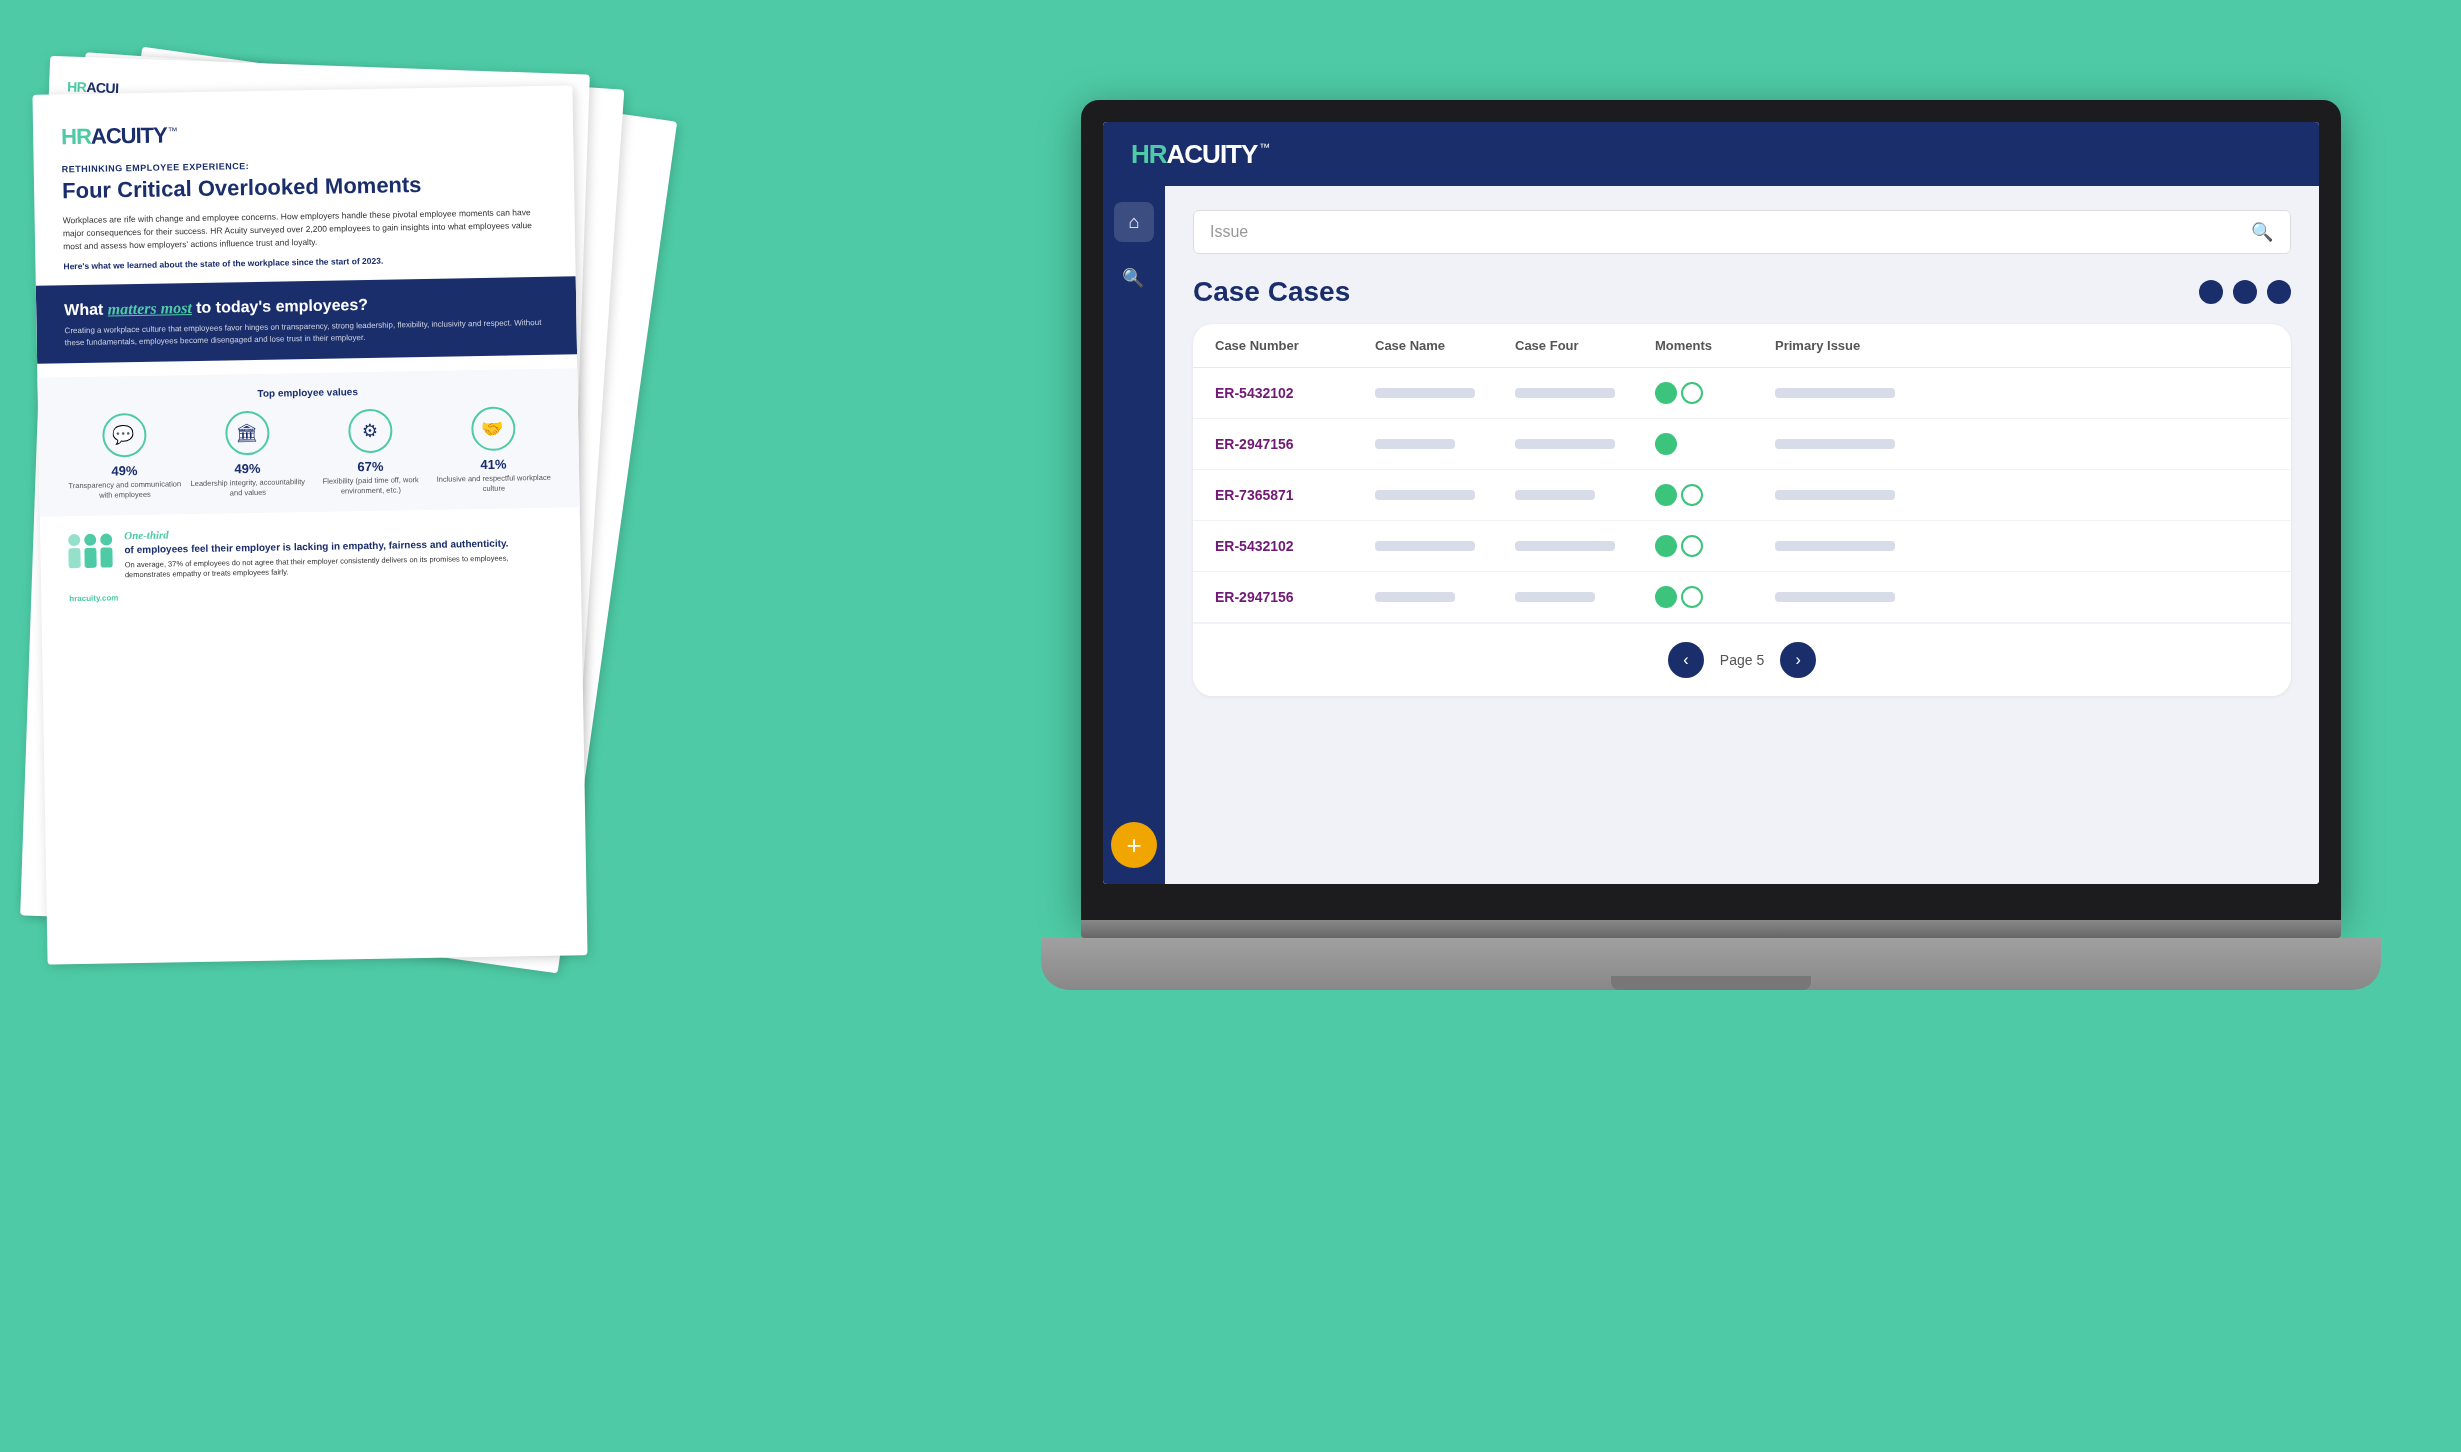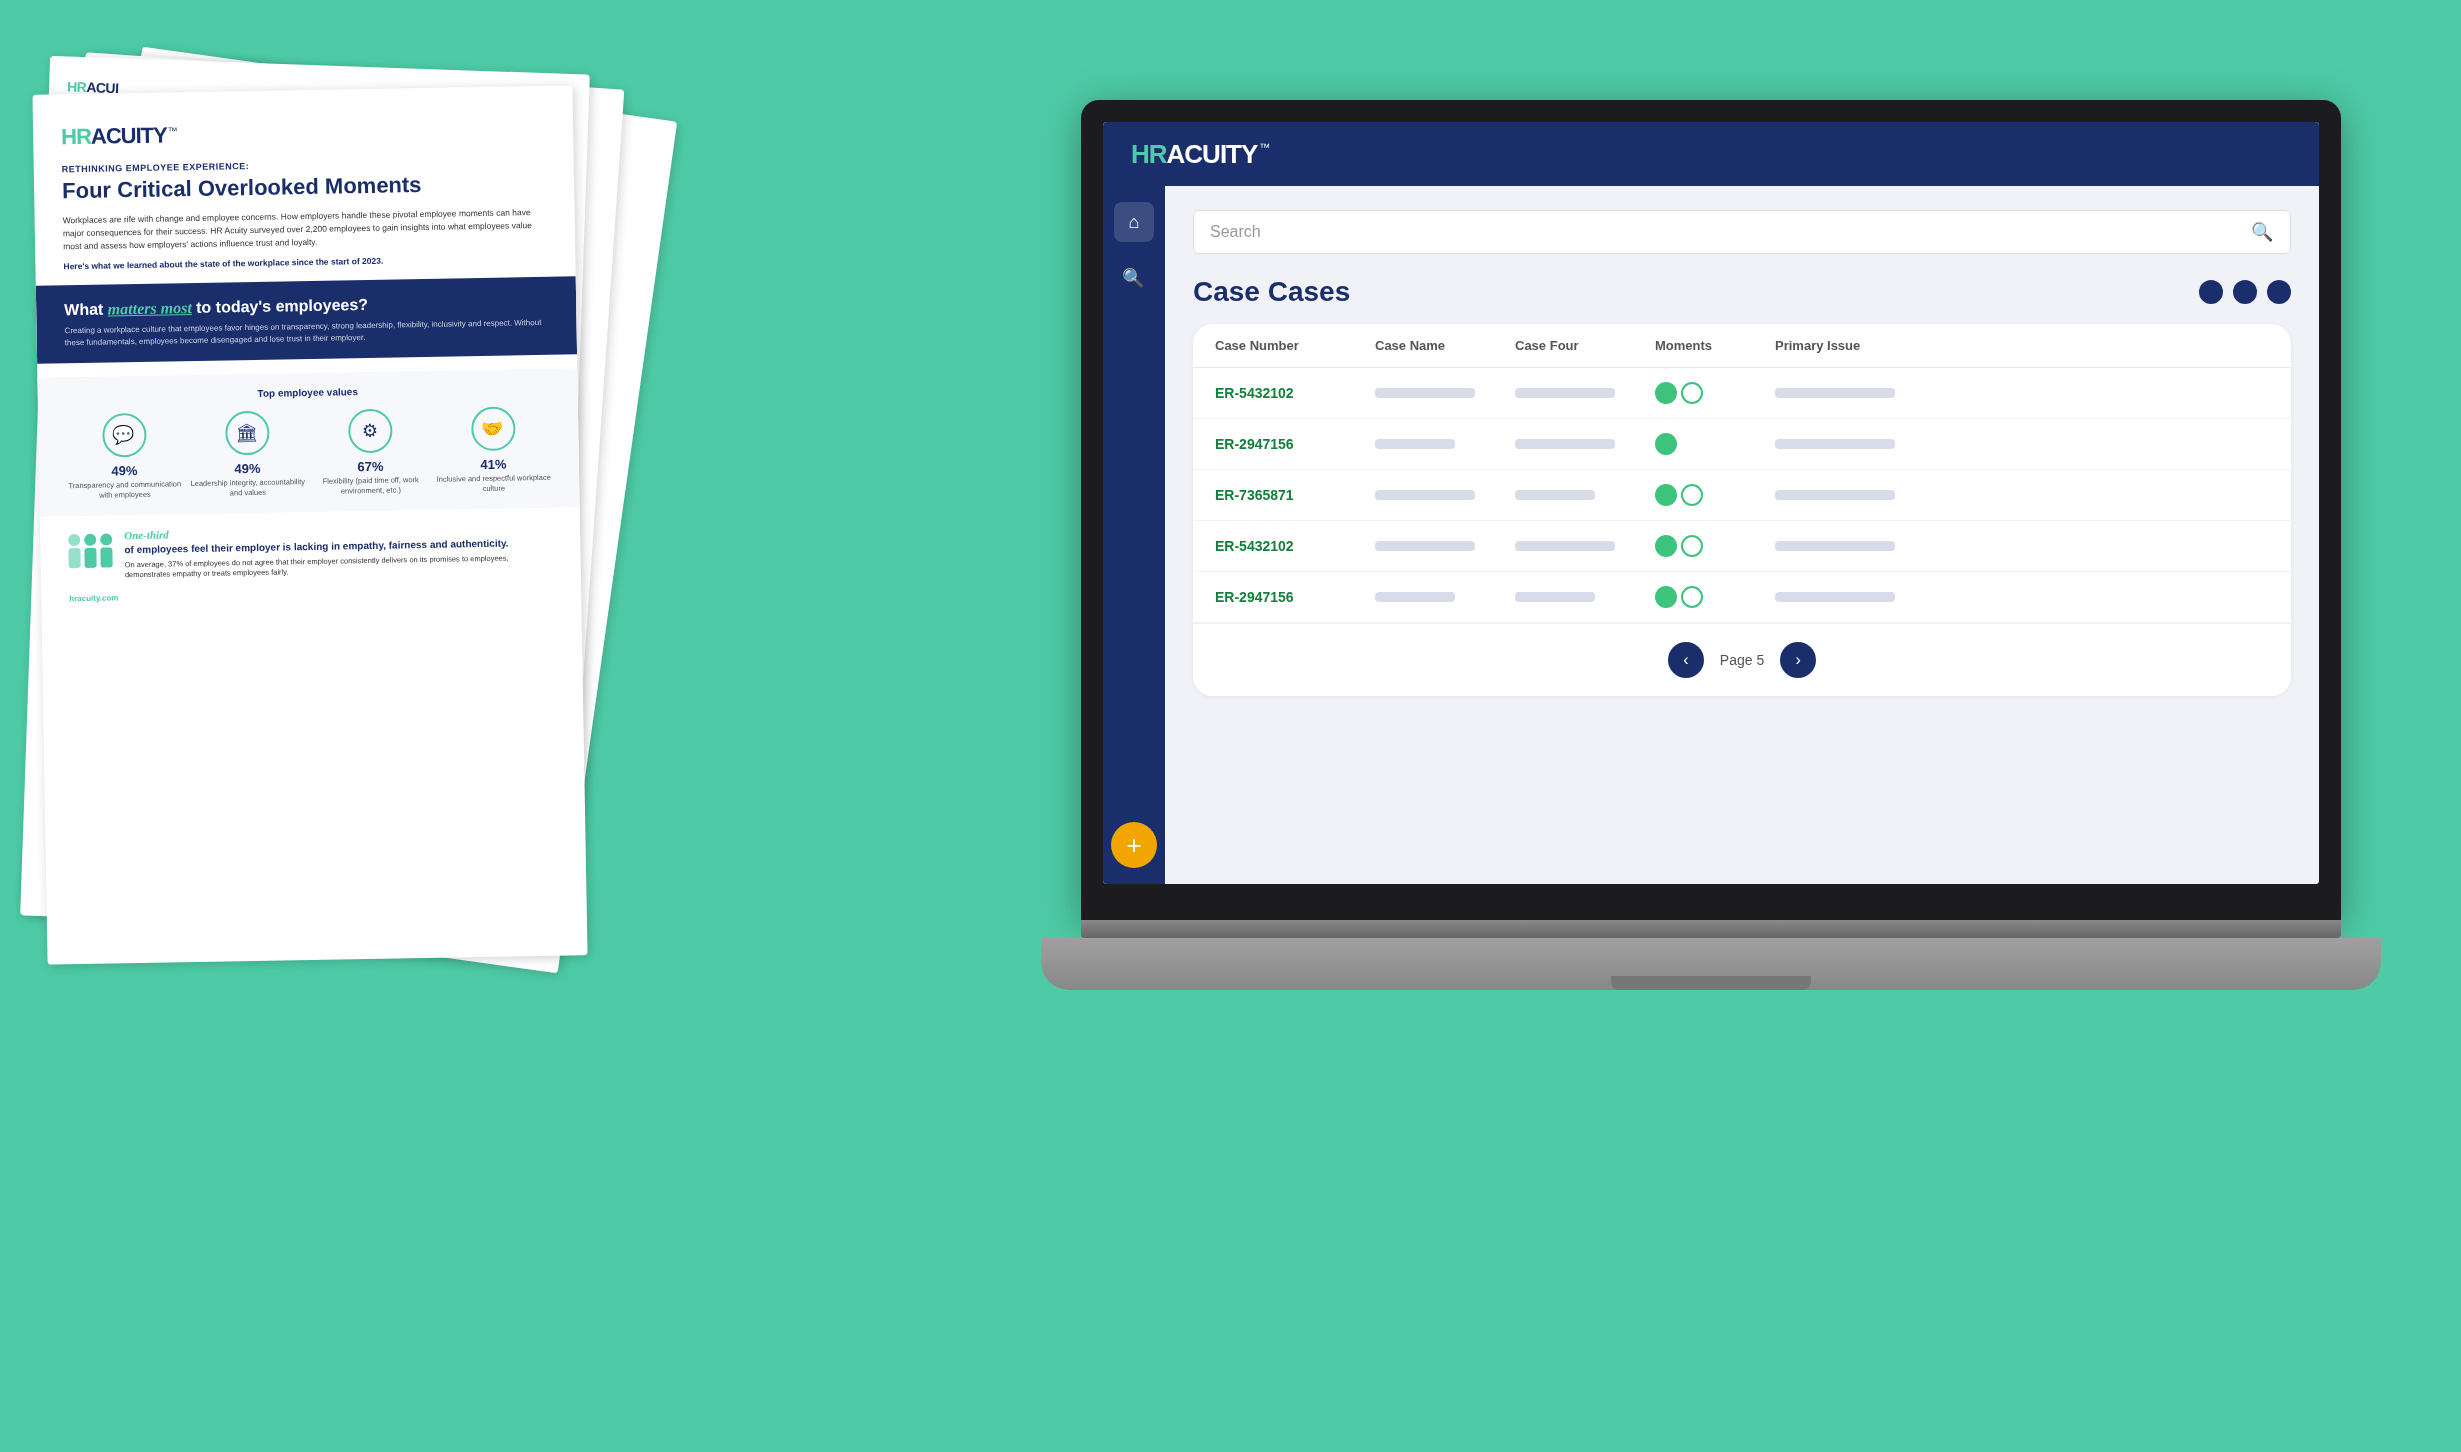--- a/index.html
+++ b/index.html
@@ -457,21 +457,21 @@
       padding: 14px 22px;
       border-bottom: 1px solid #f0f2f7;
       align-items: center;
     }
 
     .table-row:last-child {
       border-bottom: none;
     }
 
     .case-number {
-      color: #15803d;
+      color: #701a75;
       font-weight: 700;
       font-size: 14px;
     }
 
     .placeholder-bar {
       height: 10px;
       background: #d8dce8;
       border-radius: 4px;
     }
     .placeholder-bar.short { width: 80px; }
@@ -709,21 +709,21 @@
               <span>🔍</span>
             </div>
             <div class="sidebar-fab">
               <span>+</span>
             </div>
           </div>
 
           <div class="app-main">
 
             <div class="search-bar">
-              <span class="search-input-fake">Search</span>
+              <span class="search-input-fake">Issue</span>
               <span class="search-icon-right">🔍</span>
             </div>
 
             <div class="cases-header">
               <div class="cases-title">Case Cases</div>
               <div class="cases-dots">
                 <div class="case-dot"></div>
                 <div class="case-dot"></div>
                 <div class="case-dot"></div>
               </div>

